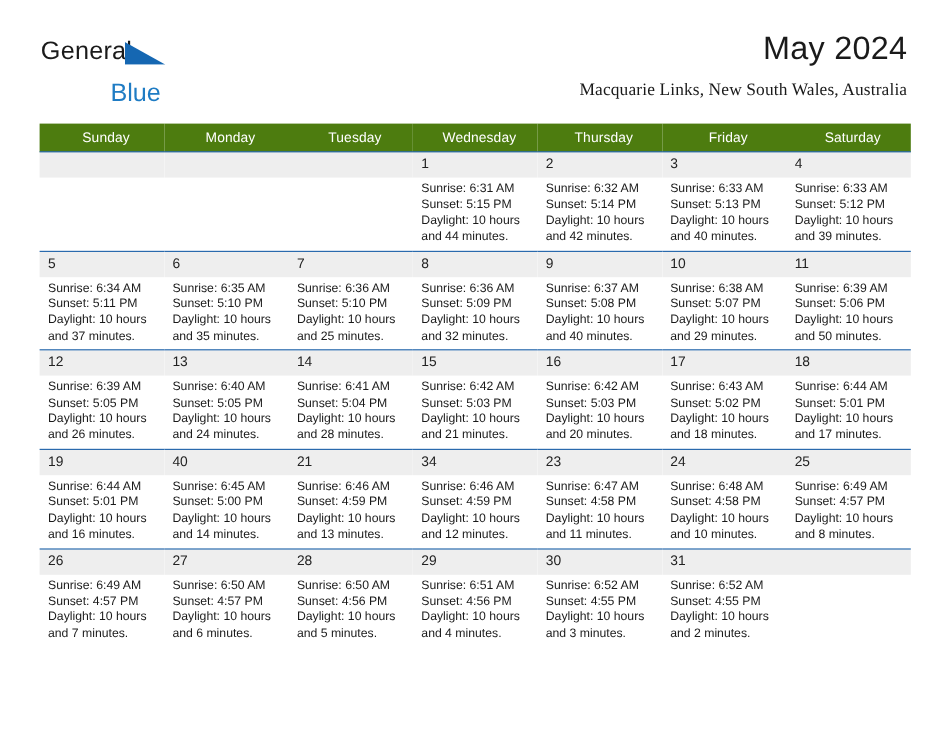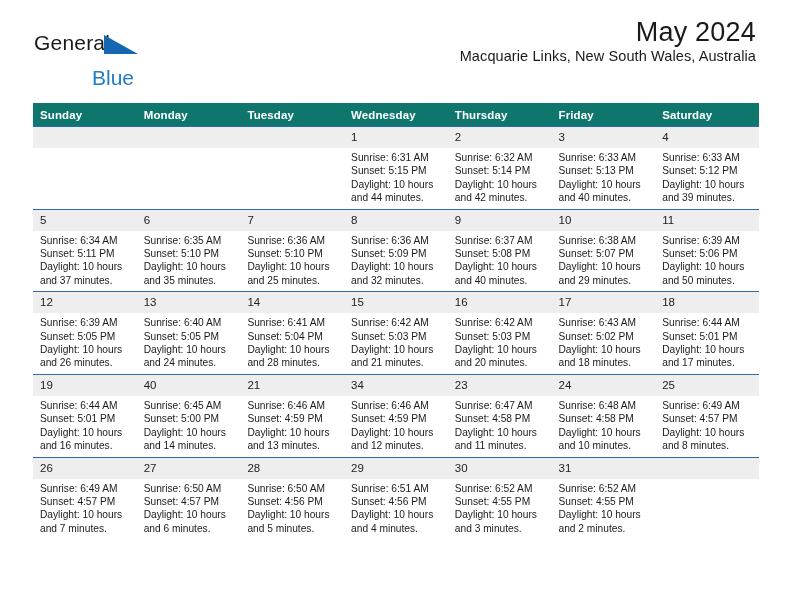--- a/index.html
+++ b/index.html
@@ -56,53 +56,55 @@
     position: absolute;
     left: 58px;
     top: 35px;
     font-size: 21px;
     color: #1f7cc4;
     line-height: 1;
   }
   .title-block {
     position: absolute;
     right: 36px;
-    top: 18px;
+    top: 26px;
     text-align: right;
   }
   .cal-title {
     font-size: 27px;
     color: #1a1a1a;
     line-height: 1.1;
     letter-spacing: .2px;
   }
   .cal-subtitle {
+    margin-top: 11px;
     font-size: 14.5px;
     color: #1a1a1a;
     letter-spacing: .1px;
+    font-family: Liberation Serif, serif;
   }
 
   
   .cal-wrap {
     position: absolute;
     left: 33px;
     top: 103px;
     width: 726px;
   }
   table.calendar {
     border-collapse: collapse;
     table-layout: fixed;
     width: 726px;
   }
   table.calendar th {
-    background: #0f766e;
+    background: #4d7c0f;
     color: #ffffff;
     font-size: 11.5px;
-    font-weight: bold;
-    text-align: left;
+    font-weight: normal;
+    text-align: center;
     padding: 5px 0 5px 7px;
     height: 13px;
     border: none;
     letter-spacing: .1px;
   }
   table.calendar td {
     width: 103.7px;
     height: 79px;
     vertical-align: top;
     padding: 0;

